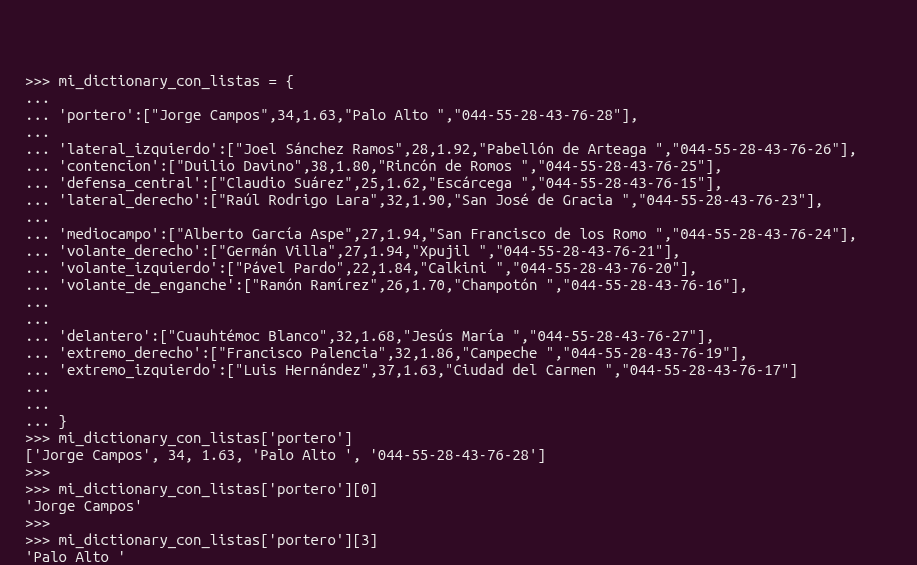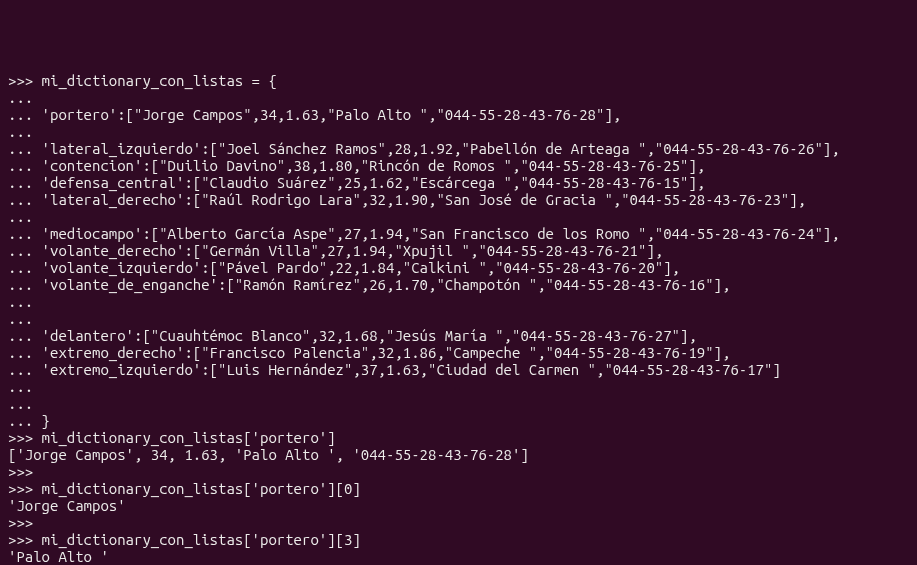--- a/index.html
+++ b/index.html
@@ -14,20 +14,21 @@
       font-size: 15px;
       line-height: 17px;
       padding: 4px 8px;
       width: 917px;
       height: 565px;
       overflow: hidden;
       white-space: pre;
     }
     .terminal-line {
       display: block;
+      margin-left: 17px;
     }
   </style>
 </head>
 <body>
 
 
 
 <div id="terminal-output"><span class="terminal-line"><span>&gt;&gt;&gt; </span><span>mi_dictionary_con_listas = {</span></span><span class="terminal-line"><span>... </span><span></span></span><span class="terminal-line"><span>... </span><span>'portero':["Jorge Campos",34,1.63,"Palo Alto ","044-55-28-43-76-28"],</span></span><span class="terminal-line"><span>... </span><span></span></span><span class="terminal-line"><span>... </span><span>'lateral_izquierdo':["Joel Sánchez Ramos",28,1.92,"Pabellón de Arteaga ","044-55-28-43-76-26"],</span></span><span class="terminal-line"><span>... </span><span>'contencion':["Duilio Davino",38,1.80,"Rincón de Romos ","044-55-28-43-76-25"],</span></span><span class="terminal-line"><span>... </span><span>'defensa_central':["Claudio Suárez",25,1.62,"Escárcega ","044-55-28-43-76-15"],</span></span><span class="terminal-line"><span>... </span><span>'lateral_derecho':["Raúl Rodrigo Lara",32,1.90,"San José de Gracia ","044-55-28-43-76-23"],</span></span><span class="terminal-line"><span>... </span><span></span></span><span class="terminal-line"><span>... </span><span>'mediocampo':["Alberto García Aspe",27,1.94,"San Francisco de los Romo ","044-55-28-43-76-24"],</span></span><span class="terminal-line"><span>... </span><span>'volante_derecho':["Germán Villa",27,1.94,"Xpujil ","044-55-28-43-76-21"],</span></span><span class="terminal-line"><span>... </span><span>'volante_izquierdo':["Pável Pardo",22,1.84,"Calkini ","044-55-28-43-76-20"],</span></span><span class="terminal-line"><span>... </span><span>'volante_de_enganche':["Ramón Ramírez",26,1.70,"Champotón ","044-55-28-43-76-16"],</span></span><span class="terminal-line"><span>... </span><span></span></span><span class="terminal-line"><span>... </span><span></span></span><span class="terminal-line"><span>... </span><span>'delantero':["Cuauhtémoc Blanco",32,1.68,"Jesús María ","044-55-28-43-76-27"],</span></span><span class="terminal-line"><span>... </span><span>'extremo_derecho':["Francisco Palencia",32,1.86,"Campeche ","044-55-28-43-76-19"],</span></span><span class="terminal-line"><span>... </span><span>'extremo_izquierdo':["Luis Hernández",37,1.63,"Ciudad del Carmen ","044-55-28-43-76-17"]</span></span><span class="terminal-line"><span>... </span><span></span></span><span class="terminal-line"><span>... </span><span></span></span><span class="terminal-line"><span>... </span><span>}</span></span><span class="terminal-line"><span>&gt;&gt;&gt; </span><span>mi_dictionary_con_listas['portero']</span></span><span class="terminal-line"><span></span><span>['Jorge Campos', 34, 1.63, 'Palo Alto ', '044-55-28-43-76-28']</span></span><span class="terminal-line"><span>&gt;&gt;&gt; </span><span></span></span><span class="terminal-line"><span>&gt;&gt;&gt; </span><span>mi_dictionary_con_listas['portero'][0]</span></span><span class="terminal-line"><span></span><span>'Jorge Campos'</span></span><span class="terminal-line"><span>&gt;&gt;&gt; </span><span></span></span><span class="terminal-line"><span>&gt;&gt;&gt; </span><span>mi_dictionary_con_listas['portero'][3]</span></span><span class="terminal-line"><span></span><span>'Palo Alto '</span></span></div>
 
 

